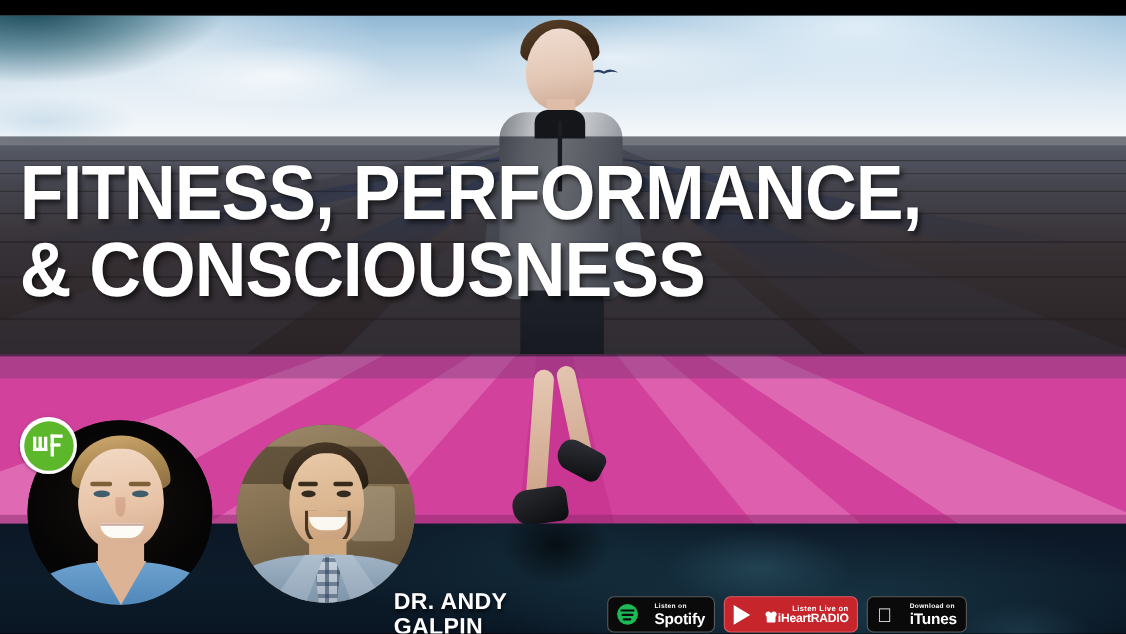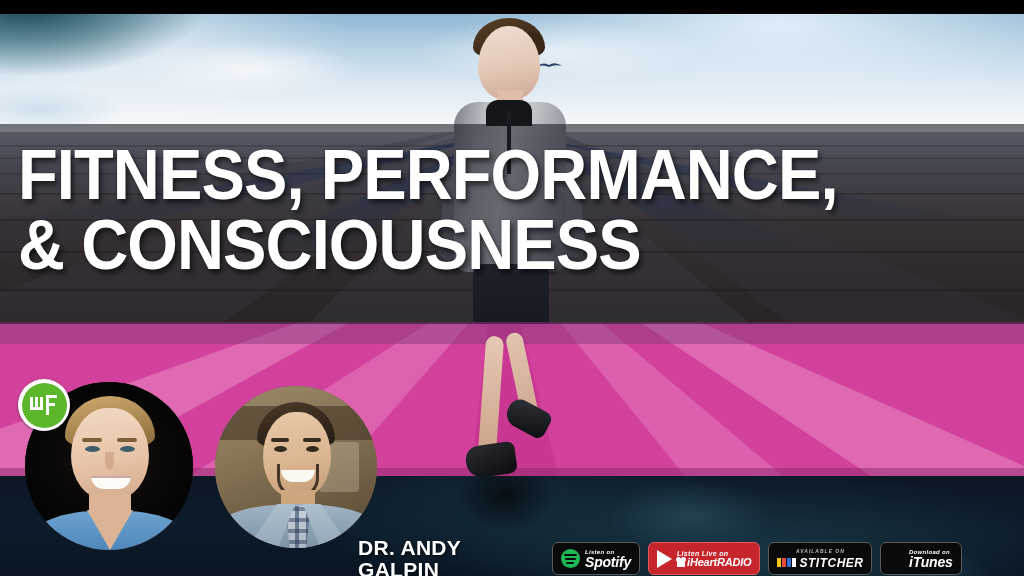--- a/index.html
+++ b/index.html
@@ -243,22 +243,22 @@
   .nm2{ left:358px; top:523px; }
   .epnum{
     position:absolute; left:450px; top:513px;
     color:#fff; font-weight:700; font-size:52px; line-height:52px; letter-spacing:-1px;
     text-shadow:2px 3px 5px rgba(0,0,0,.65);
   }
 
   
   .badges{ position:absolute; left:552px; top:528px; display:flex; gap:8px; align-items:center; }
   .badge{
-    height:33px; border-radius:6px; display:flex; align-items:center; gap:5px;
-    padding:0 8px; box-sizing:border-box;font-style:italic;
+    height:33px; border-radius:6px; display:flex; align-items:center; gap:15px;
+    padding:0 8px; box-sizing:border-box;
   }
   .badge.dark{ background:#0a0a0a; border:1px solid #5a5a5a; }
   .badge.red{ background:#c6252c; border:1px solid #e05a60; }
   .b-txt{ display:flex; flex-direction:column; justify-content:center; line-height:1; }
   .b-small{ font-size:6px; font-weight:700; letter-spacing:.3px; }
   .b-big{ font-size:14px; font-weight:700; letter-spacing:-.2px; }
   .w{ color:#fff; }
 
   .spotify-mark{ width:19px; height:19px; border-radius:50%; background:#1db954; position:relative; flex:none; }
   .spotify-mark i{ position:absolute; left:3px; background:#0a0a0a; border-radius:2px; height:2px; }
@@ -439,40 +439,26 @@
           <i></i>
         </div>
       <div class="b-txt">
         <span class="b-small w">Listen on</span>
         <span class="b-big w">Spotify</span>
       </div>
     </div>
 
     <div class="badge red">
       <div class="play-tri"></div>
-      <div class="b-txt" style="">
+      <div class="b-txt" style="align-items:flex-end;">
         <span class="b-small w" style="font-size:7px;">Listen Live on</span>
         <span class="b-big w" style="font-size:11px;"><i class="ih-heart"></i><span>iHeartRADIO</span></span>
       </div>
     </div>
 
-    <div class="badge dark">
-      <div class="b-txt" style="align-items:center;">
-        <span class="b-small" style="color:#bdbdbd;font-size:5px;letter-spacing:1px;">AVAILABLE ON</span>
-        <span style="display:flex;align-items:center;margin-top:3px;">
-          <span class="st-bars">
-            <i style="background:#f5c518;"></i>
-              <i style="background:#e84a3f;"></i>
-              <i style="background:#3a6fd8;"></i>
-              <i style="background:#ffffff;"></i>
-          </span>
-          <span class="b-big w" style="font-size:12px;letter-spacing:.5px;">STITCHER</span>
-        </span>
-      </div>
-    </div>
 
 
     <div class="badge dark">
       <span class="apple-mark"></span>
       <div class="b-txt">
         <span class="b-small w">Download on</span>
         <span class="b-big w">iTunes</span>
       </div>
     </div>
 

